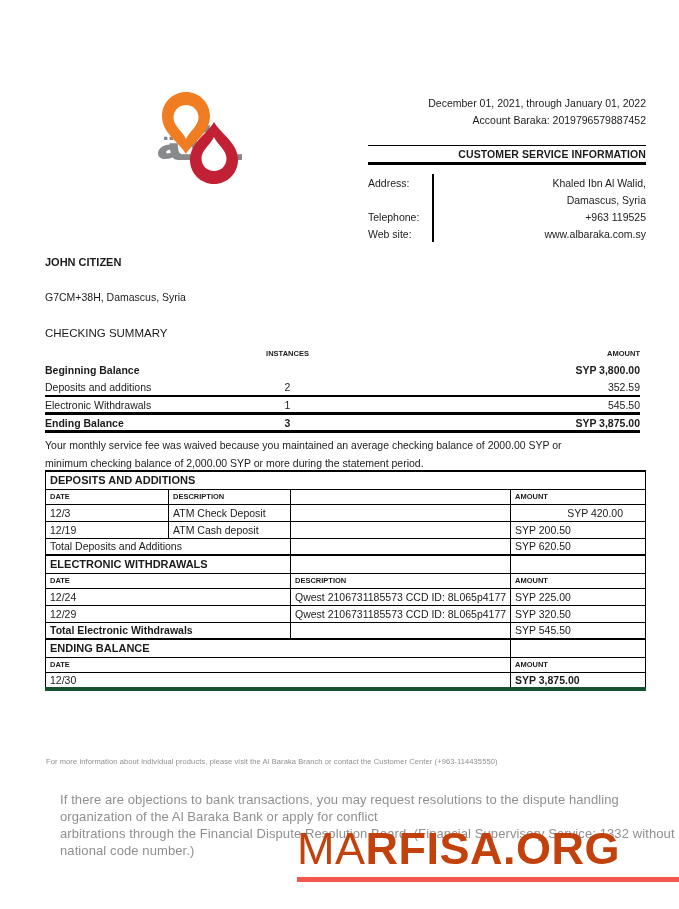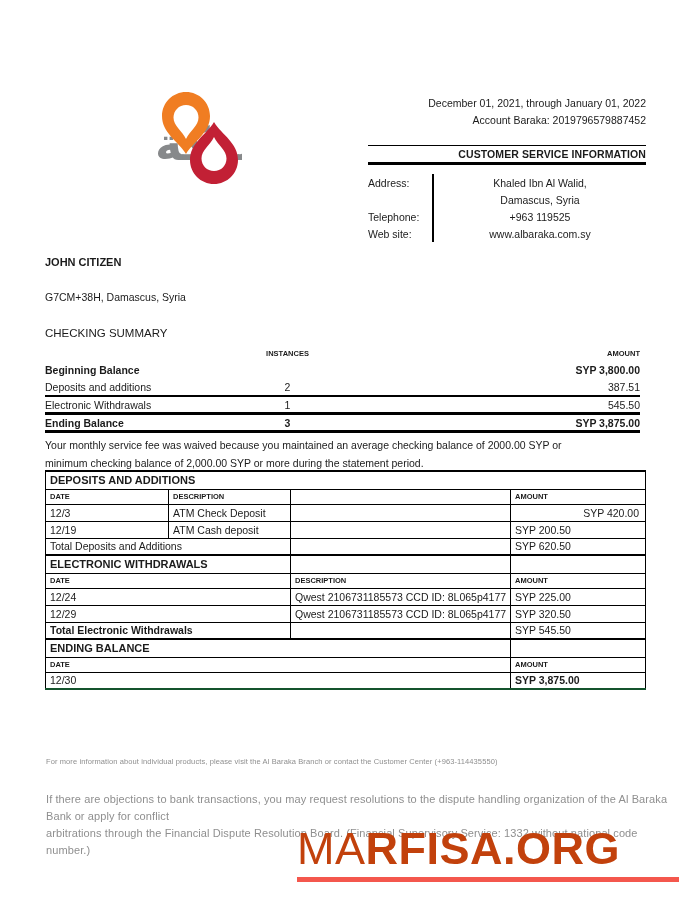--- a/index.html
+++ b/index.html
@@ -10,21 +10,21 @@
   
   .logo { position:absolute; left:42px; top:88px; width:200px; height:100px; }
   .head-right { position:absolute; left:368px; top:96px; width:278px; }
   .date-line, .acct-line { text-align:right; font-size:10.5px; line-height:15px; }
   .acct-line { margin-top:2px; }
   .csi-titlebox { margin-top:17px; border-top:1.5px solid #000; border-bottom:3px solid #000; padding:2px 0 2px 0; }
   .csi-title { text-align:right; font-size:10.5px; font-weight:bold; letter-spacing:0.1px; }
   .csi-rows { margin-top:9px; }
   .csi-row { display:flex; height:17px; align-items:center; }
   .csi-label { width:66px; font-size:10.5px; align-self:stretch; display:flex; align-items:center; border-right:2px solid #000; }
-  .csi-value { flex:1; text-align:center; font-size:10.5px; }
+  .csi-value { flex:1; text-align:right; font-size:10.5px; }
 
   
   .customer { position:absolute; left:45px; top:255px; }
   .cust-name { font-size:11px; font-weight:bold; line-height:14px; }
   .cust-addr { font-size:10.5px; margin-top:22px; }
 
   
   .summary { position:absolute; left:45px; top:327px; width:595px; }
   .sum-title { font-size:11.5px; font-weight:normal; }
   .sum-grid { margin-top:6px; }
@@ -37,27 +37,27 @@
   .b3 { border-bottom:3px solid #000; }
   .note { margin-top:3px; font-size:10.5px; line-height:18px; }
 
   
   .main-table { position:absolute; left:45px; top:470px; width:600px; border-collapse:collapse; table-layout:fixed; }
   .main-table td { border:1.5px solid #000; padding:0 0 0 4px; vertical-align:middle; overflow:hidden; white-space:nowrap; }
   tr.sec td { font-size:11px; font-weight:bold; height:18px; border-top:2px solid #000; }
   tr.colhdr td { font-size:7.5px; font-weight:bold; height:15px; }
   tr.data td { font-size:10.5px; height:17px; }
   td.small { font-size:8px; }
-  td.amt-right { text-align:right; padding-right:6px; }
+  td.amt-right { text-align:right; padding-right:22px; }
   td.boldc { font-weight:bold; }
-  .main-table tr:last-child td { border-bottom:2px solid #14532d; }
+  .main-table tr:last-child td { border-bottom:4px solid #14532d; }
 
   
   .foot1 { position:absolute; left:46px; top:757px; font-size:7.5px; color:#8f8f8f; letter-spacing:0.1px; }
-  .foot2 { position:absolute; left:46px; top:791px; font-size:11px; color:#8f8f8f; line-height:17px; letter-spacing:0.1px; }
+  .foot2 { position:absolute; left:60px; top:791px; font-size:13px; color:#8f8f8f; line-height:17px; letter-spacing:0.1px; }
 
   
   .watermark { position:absolute; left:297px; top:824px; width:382px; }
   .wm-text { font-size:45px; line-height:50px; color:#c2410c; letter-spacing:0.5px; white-space:nowrap; }
   .wm-light { font-weight:500; }
   .wm-bold { font-weight:800; }
   .wm-underline { height:5px; background:#f4574d; margin-top:3px; width:382px; }
 </style>
 </head>
 <body>
@@ -118,21 +118,21 @@
         <div class="c3">AMOUNT</div>
       </div>
       <div class="sum-row sum-bold">
         <div class="c1">Beginning Balance</div>
         <div class="c2"></div>
         <div class="c3">SYP 3,800.00</div>
       </div>
       <div class="sum-row b2">
         <div class="c1">Deposits and additions</div>
         <div class="c2">2</div>
-        <div class="c3">387.51</div>
+        <div class="c3">352.59</div>
       </div>
       <div class="sum-row b3">
         <div class="c1">Electronic Withdrawals</div>
         <div class="c2">1</div>
         <div class="c3">545.50</div>
       </div>
       <div class="sum-row sum-bold b3">
         <div class="c1">Ending Balance</div>
         <div class="c2">3</div>
         <div class="c3">SYP 3,875.00</div>

